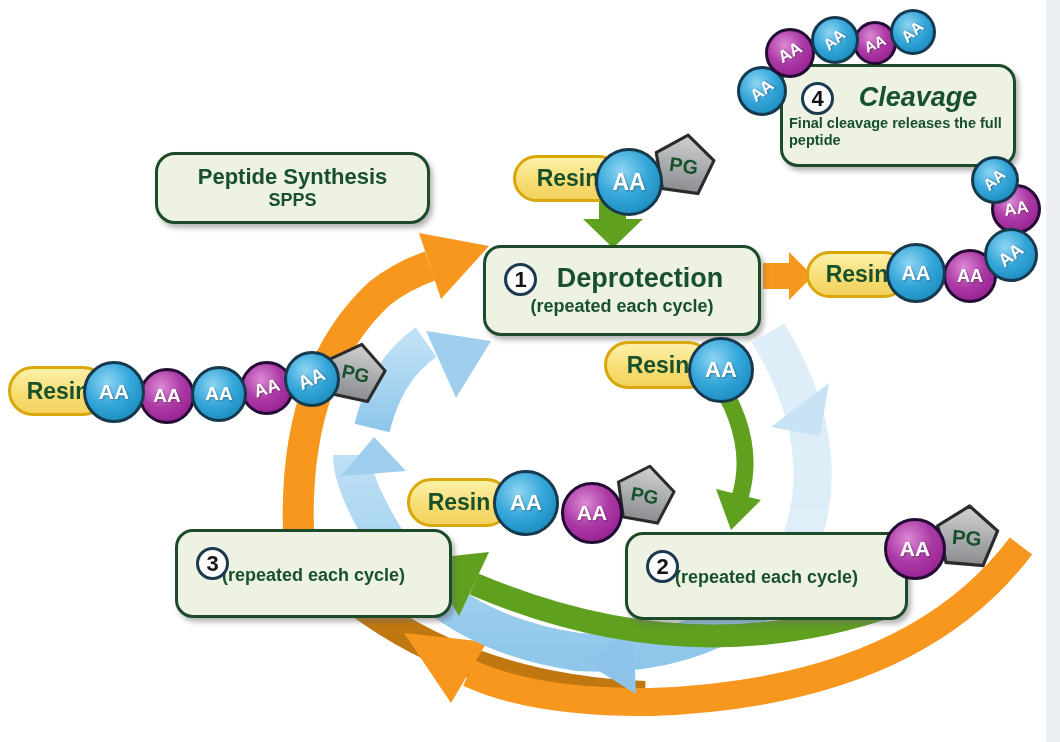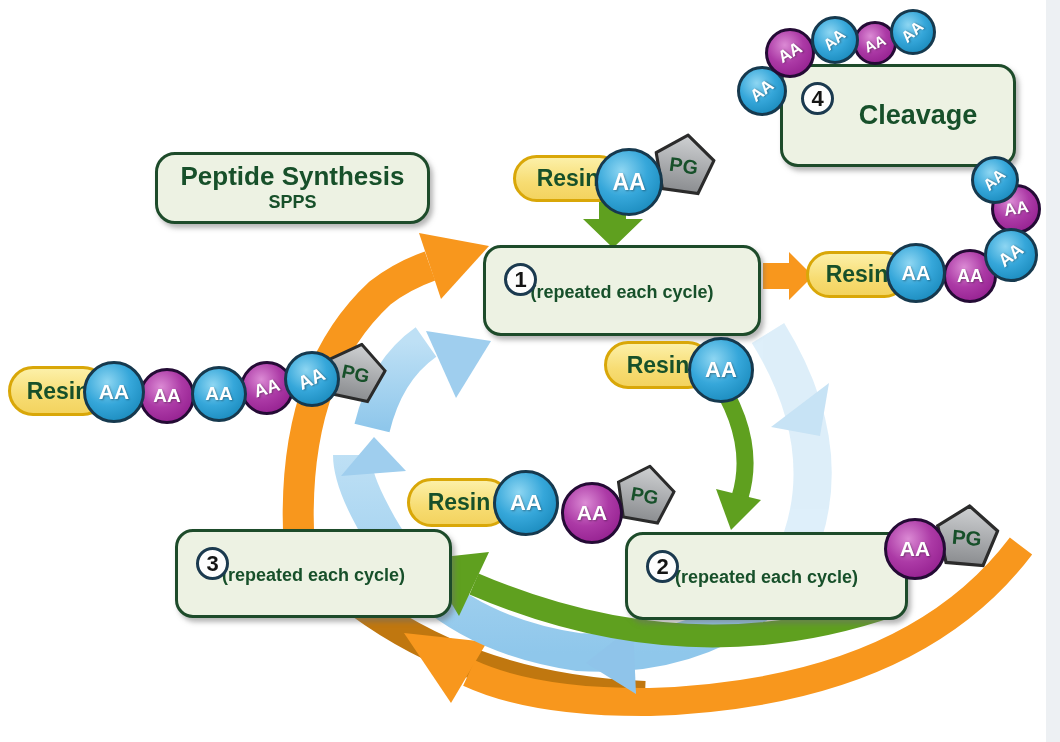--- a/index.html
+++ b/index.html
@@ -12,27 +12,27 @@
 
   .box{position:absolute;background:#edf2e3;border:3px solid #1d4b2a;border-radius:18px;
        box-shadow:3px 4px 5px rgba(110,110,110,.5);display:flex;flex-direction:column;
        align-items:center;justify-content:center;color:#17502a;box-sizing:border-box;}
   .box .num{position:absolute;left:18px;top:15px;width:33px;height:33px;border:3px solid #1b3a4f;
        border-radius:50%;background:#fdfdfd;color:#141414;font-size:22px;font-weight:bold;
        display:flex;align-items:center;justify-content:center;box-sizing:border-box;}
   .box .t{font-weight:bold;font-size:27px;padding-left:36px;line-height:1.05;}
   .box .s{font-weight:bold;font-size:18px;margin-top:3px;}
   .titlebox{left:155px;top:152px;width:275px;height:72px;border-radius:20px;}
-  .titlebox .t{padding-left:0;font-size:26px;}
+  .titlebox .t{padding-left:0;font-size:22px;}
   .titlebox .s{font-size:18px;margin-top:1px;}
   .box1{left:483px;top:245px;width:278px;height:91px;}
   .box2{left:625px;top:532px;width:283px;height:88px;}
   .box3{left:175px;top:529px;width:277px;height:89px;}
   .box4{left:780px;top:64px;width:236px;height:103px;}
-  .box4 .t{padding-left:40px;}
+  .box4 .t{padding-left:40px;font-style:italic;}
   .box4 .s{font-size:14.5px;line-height:1.12;width:218px;margin-top:4px;}
 
   .resin{position:absolute;background:linear-gradient(180deg,#fcf0a8 0%,#f7dc72 60%,#f3d35f 100%);
        border:3px solid #d9a708;border-radius:26px;color:#17502a;font-weight:bold;font-size:23px;
        display:flex;align-items:center;justify-content:center;box-sizing:border-box;}
   .aa{position:absolute;border-radius:50%;display:flex;align-items:center;justify-content:center;
        color:#fff;font-weight:bold;box-sizing:border-box;text-shadow:1px 1px 2px rgba(0,0,0,.35);}
   .aa.blue{background:radial-gradient(circle at 38% 32%,#8ed6f2 0%,#36a7da 45%,#0e7eb0 100%);
        border:3px solid #16394e;}
   .aa.purple{background:radial-gradient(circle at 38% 32%,#db8ad4 0%,#ac3aa6 45%,#8a1586 100%);
@@ -100,36 +100,38 @@
 </svg>
 
 <div id="boxLayer">
   <div class="box titlebox">
     <div class="t">Peptide Synthesis</div>
     <div class="s">SPPS</div>
   </div>
 
   <div class="box box1">
     <div class="num">1</div>
+    <div class="t">Deprotection</div>
     <div class="s">(repeated each cycle)</div>
   </div>
 
   <div class="box box2">
     <div class="num">2</div>
     <div class="s">(repeated each cycle)</div>
   </div>
 
   <div class="box box3">
     <div class="num">3</div>
     <div class="s">(repeated each cycle)</div>
   </div>
 
   <div class="box box4">
     <div class="num">4</div>
     <div class="t">Cleavage</div>
+    <div class="s">Final cleavage releases the full peptide</div>
   </div>
 </div>
 
 <div id="molecules">
       <div class="resin" style="left: 513px; top: 155px; width: 110px; height: 47px;">Resin</div>
       <svg class="pg" width="62" height="62" viewBox="0 0 100 100" style="left: 653px; top: 133px; transform: rotate(8deg);">
         <polygon points="50,3 97,38 79,94 21,94 3,38" fill="url(#pgGrad)" stroke="#2b2b2b" stroke-width="5"></polygon>
         <text x="50" y="64" text-anchor="middle" font-size="32" font-weight="bold" fill="#17502a">PG</text>
       </svg>
       <div class="aa blue" style="left: 595px; top: 148px; width: 68px; height: 68px; font-size: 23px;">

